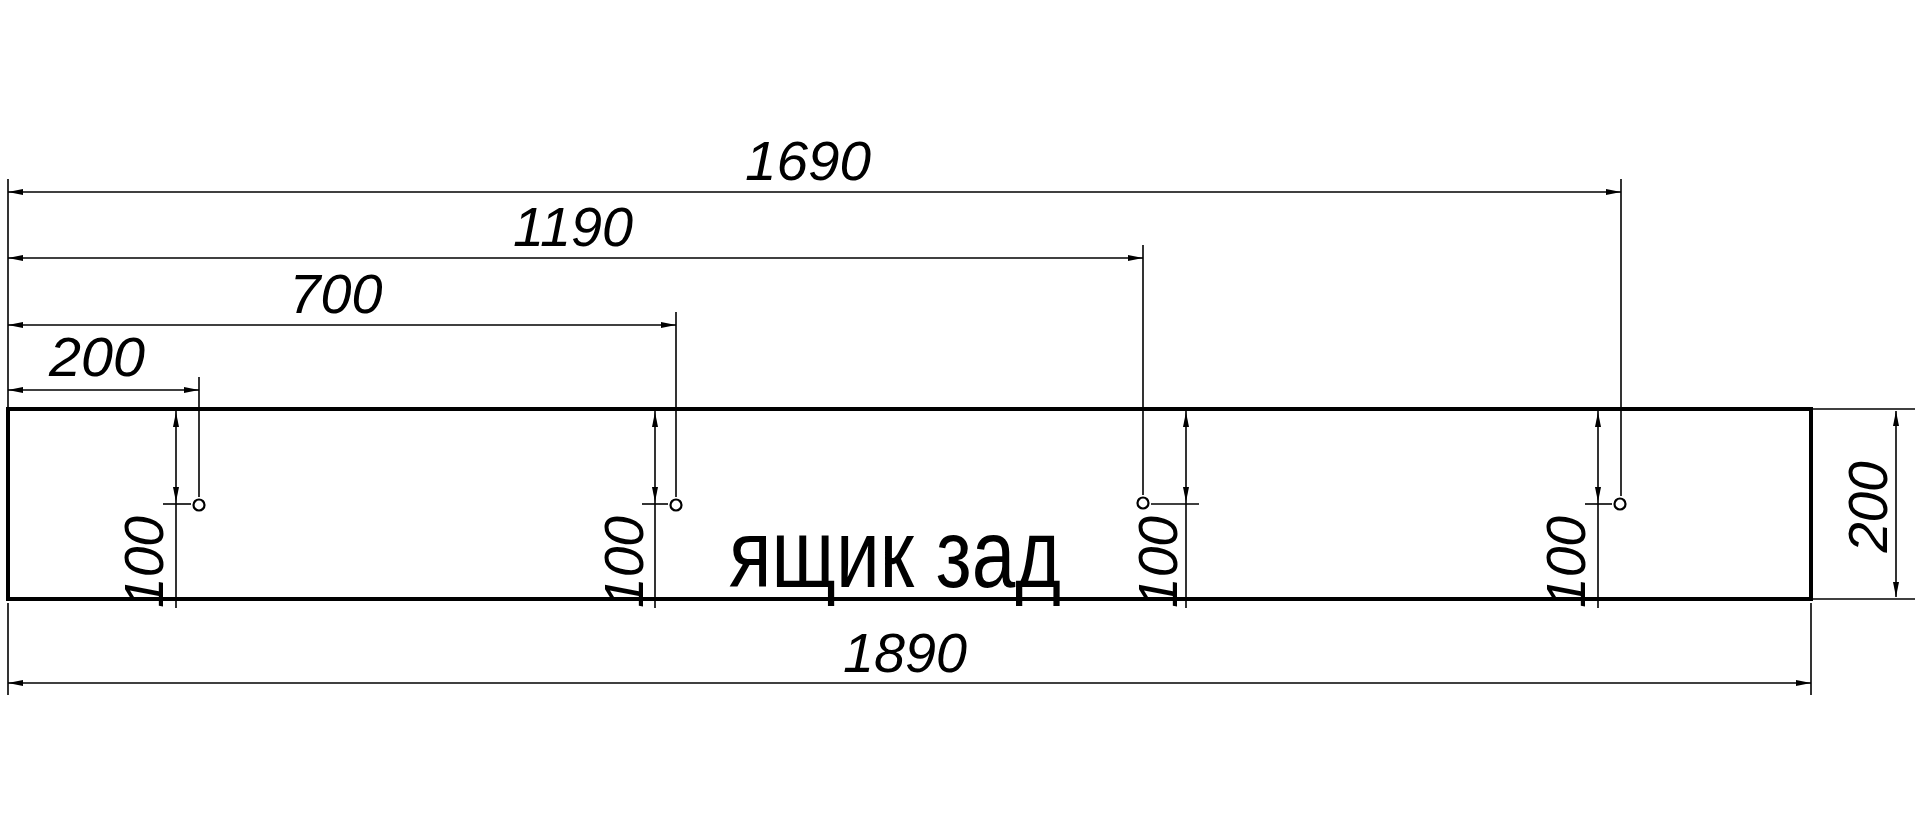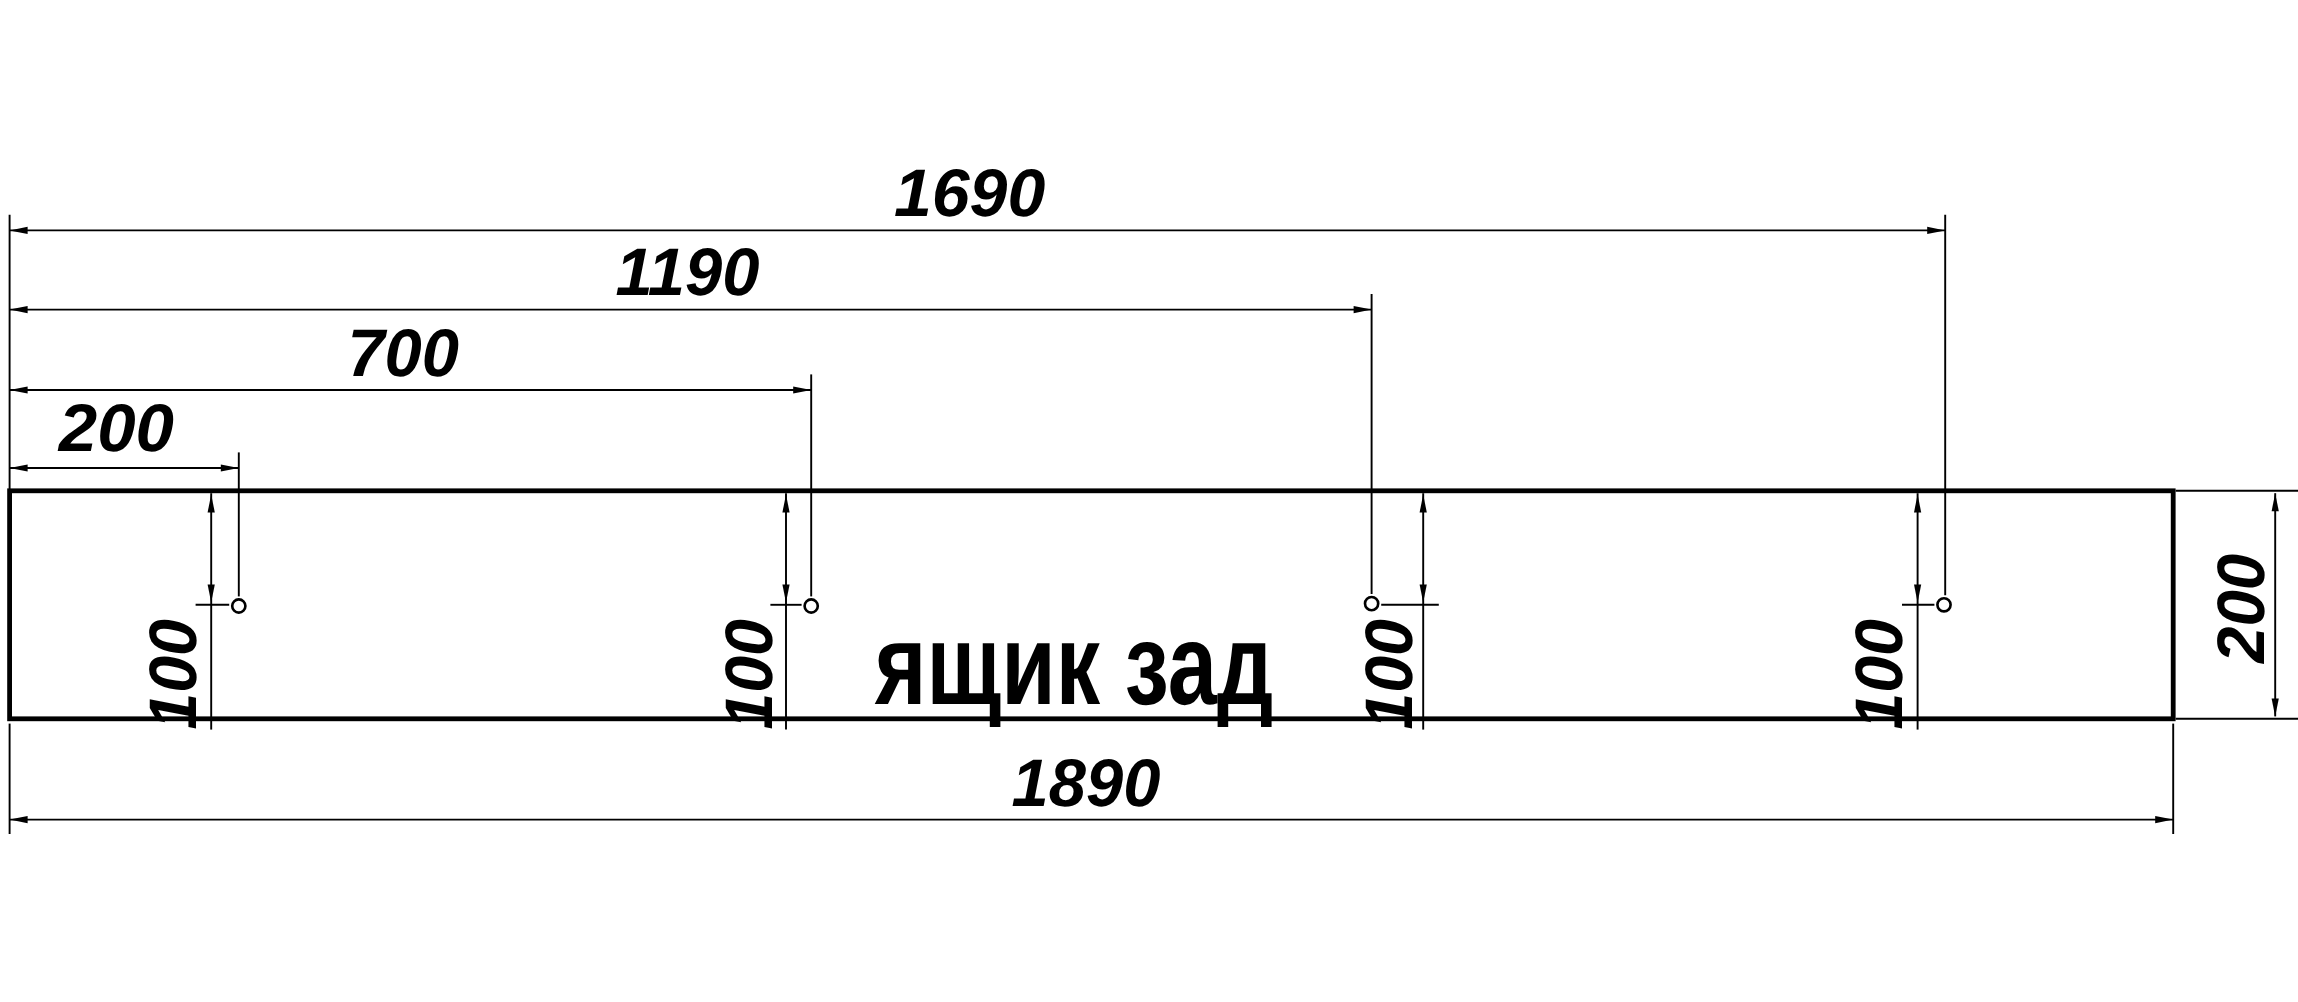--- a/index.html
+++ b/index.html
@@ -2,21 +2,20 @@
 <html><head>
 <meta charset="utf-8">
 <style>
   html, body { margin: 0; padding: 0; background: #ffffff; }
   .page {
     position: relative;
     width: 1915px;
     height: 835px;
     background: #ffffff;
     overflow: hidden;
-    font-weight: bold;
   }
   svg { display: block; width: 1915px; height: 835px; }
   svg text {
     font-family: "Liberation Sans", "DejaVu Sans", sans-serif;
     fill: #000000;
   }
   text.dim-num {
     font-style: italic;
     font-size: 56px;
   }

